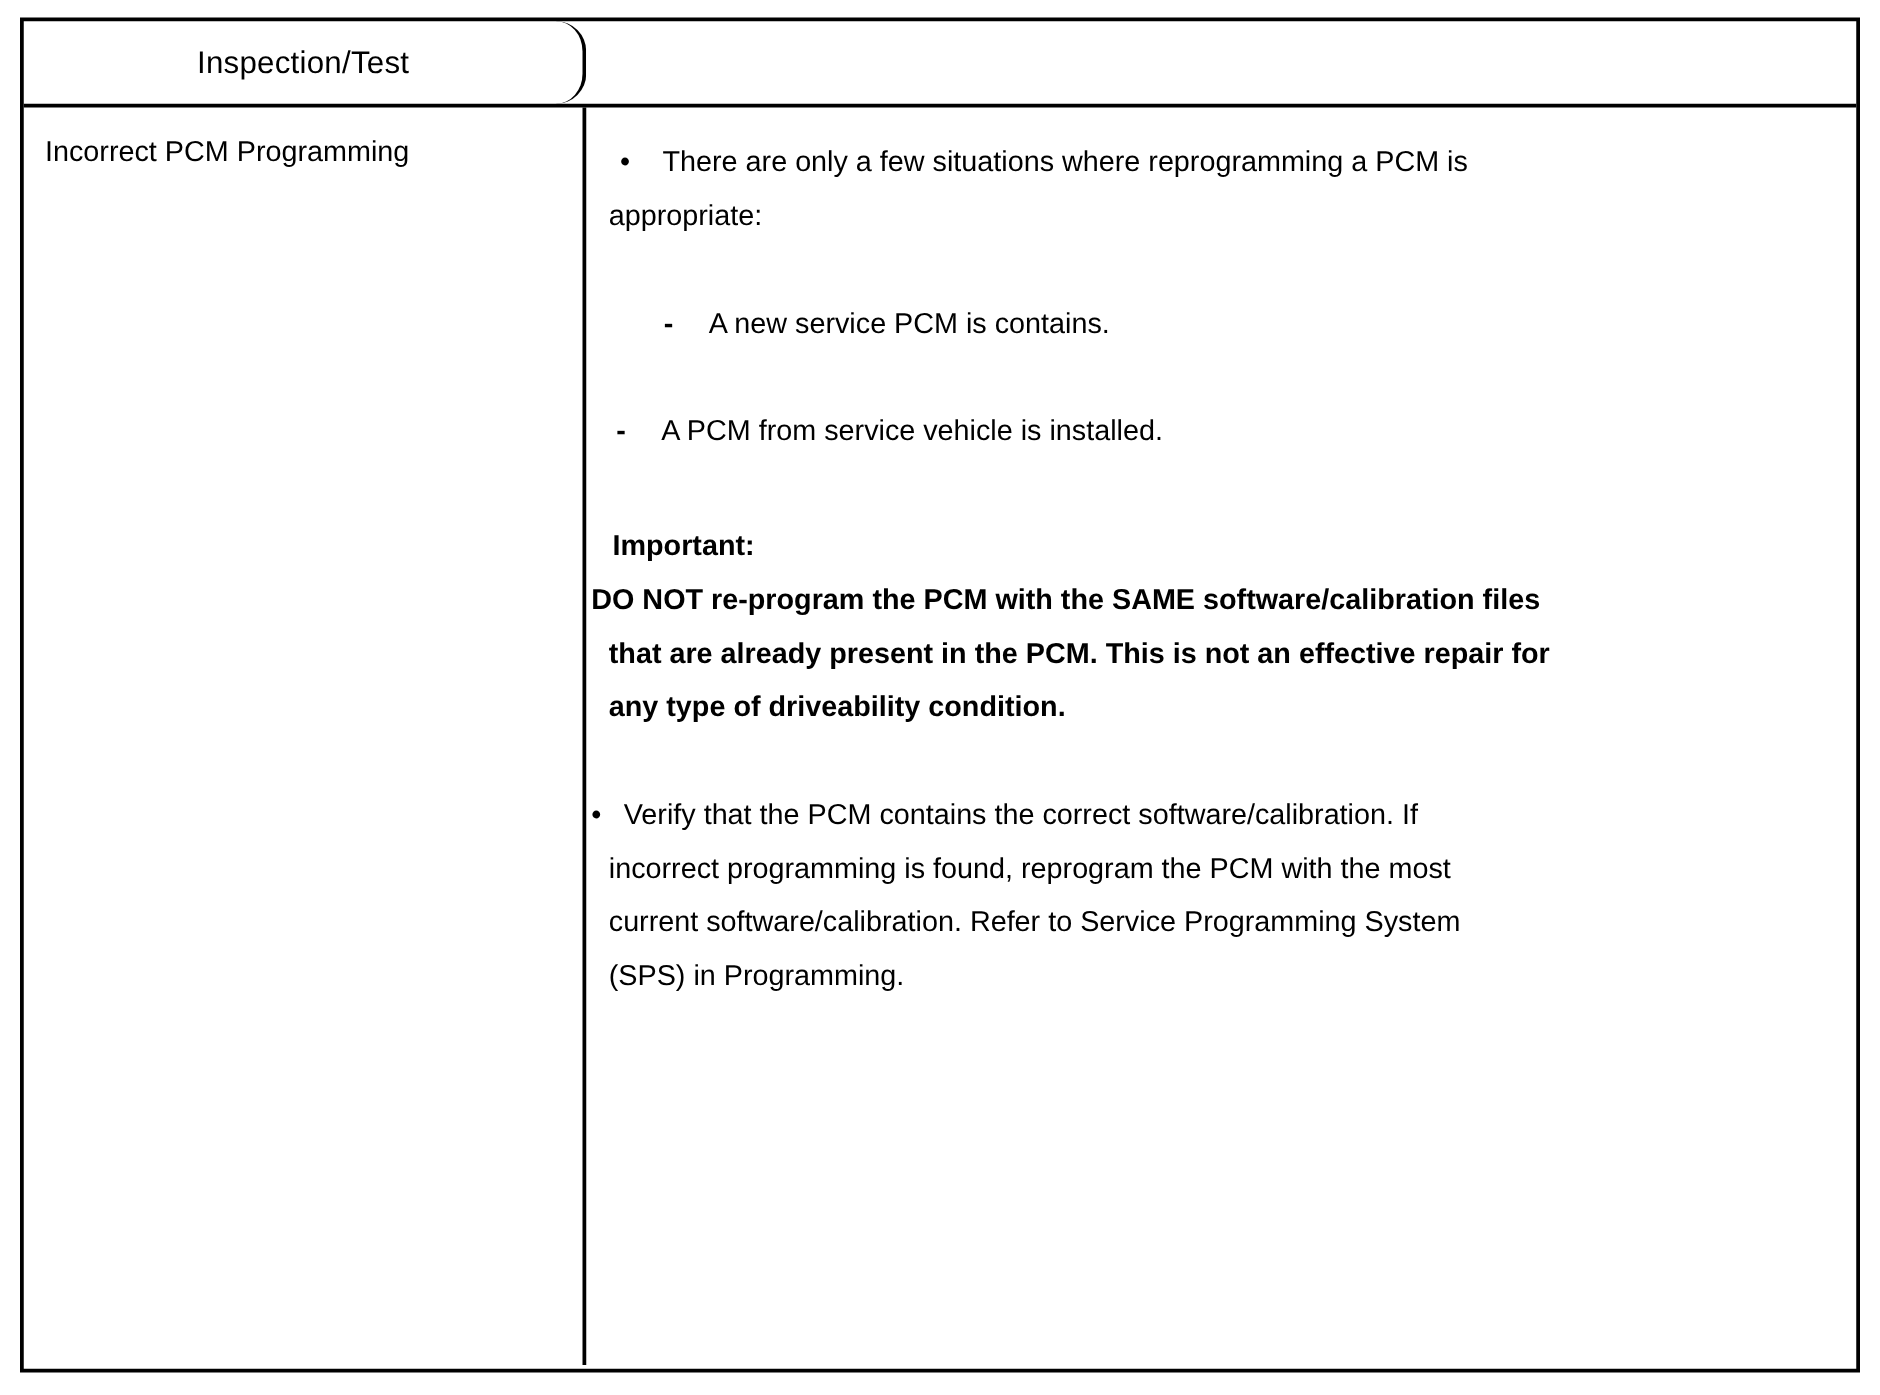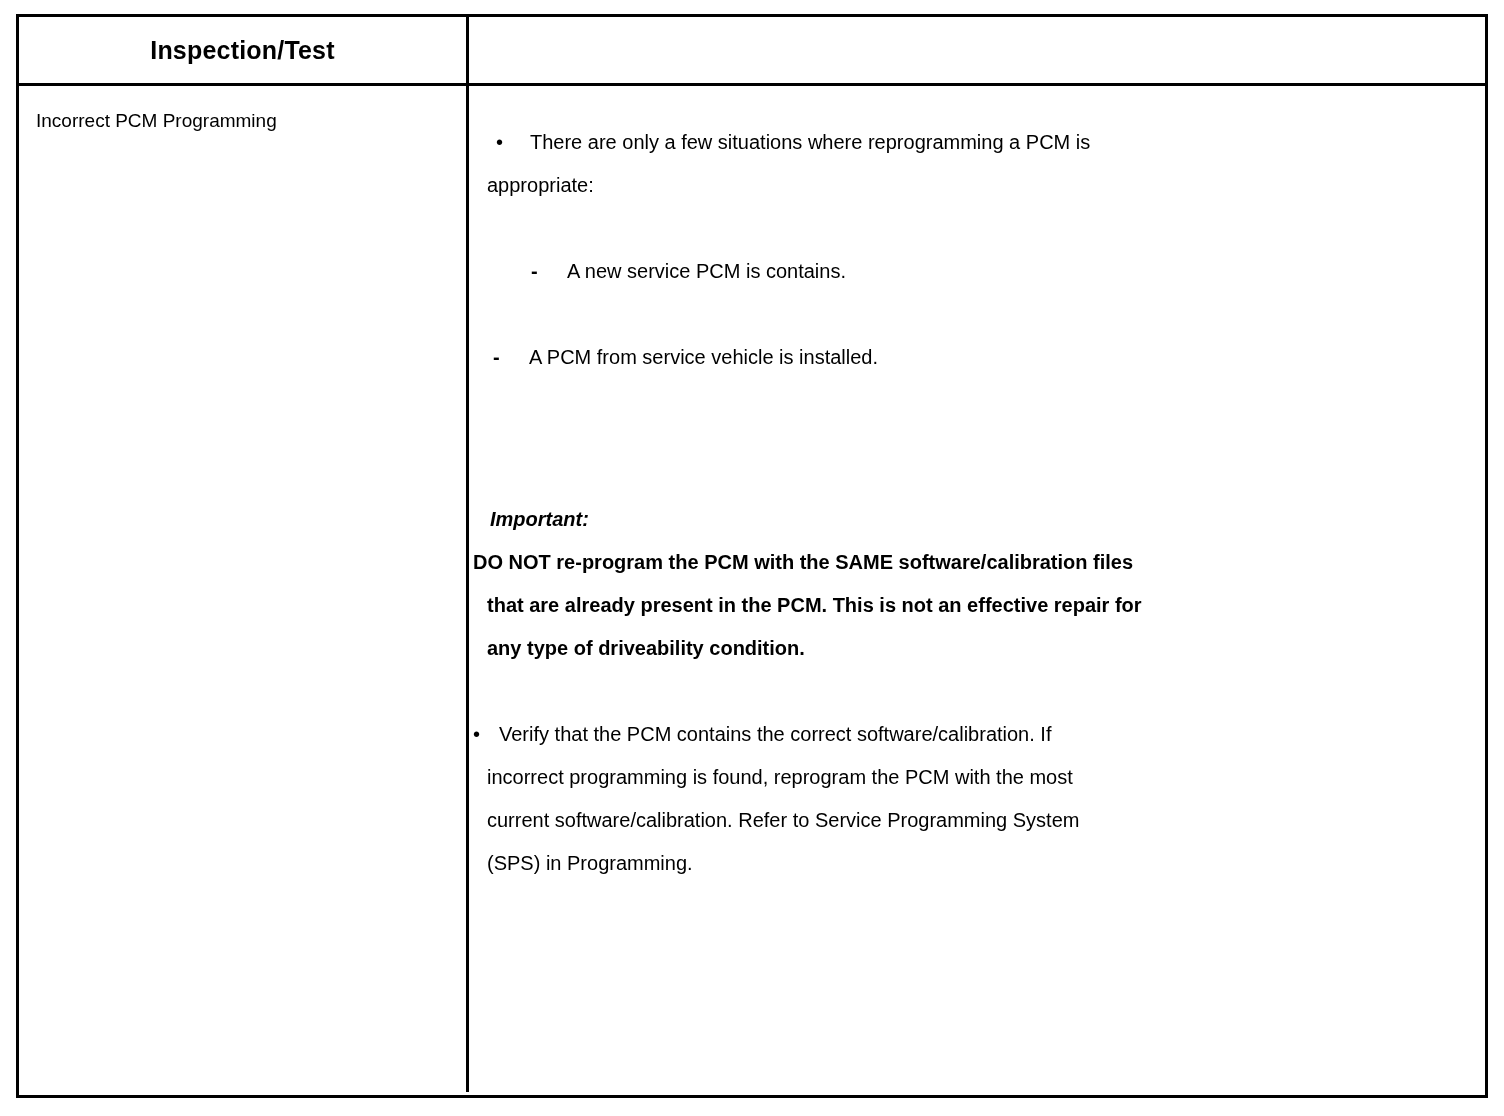--- a/index.html
+++ b/index.html
@@ -36,45 +36,46 @@
     width: 450px;
     flex: none;
     border-right: 3px solid #000000;
   }
   .col2 { flex: 1 1 auto; min-width: 0; }
 
   .header-cell {
     display: flex;
     align-items: center;
     justify-content: center;
-    font-weight: bold;
+    font-weight: normal;
     font-size: 25px;
     letter-spacing: 0.2px;
+    border-radius: 24px;
   }
 
   .inspection-cell {
     padding: 20px 14px 0 17px;
-    font-size: 19px;
+    font-size: 23px;
     line-height: 30px;
   }
 
   .action-cell {
-    padding: 18px 24px 0 18px;
-    font-size: 20px;
+    padding: 5px 24px 0 18px;
+    font-size: 23px;
     line-height: 43px;
     overflow: hidden;
   }
 
   .action-cell p { text-align: left; }
   .pre { white-space: pre-line; }
 
   .p-intro  { margin-top: 17px; text-indent: 9px; }
   .p-sub1   { margin-top: 43px; text-indent: 44px; }
   .p-sub    { margin-top: 43px; text-indent: 6px; }
-  .p-implbl { margin-top: 119px; text-indent: 3px; font-weight: bold; font-style: italic; }
+  .p-implbl { margin-top: 49px; text-indent: 3px; font-weight: bold; }
   .p-imptxt { font-weight: bold; text-indent: -14px; }
   .p-verify { margin-top: 43px; text-indent: -14px; }
 
   .marker-bullet  { display: inline-block; width: 10px; margin-right: 24px; text-indent: 0; }
   .marker-bullet2 { display: inline-block; width: 10px; margin-right: 16px; text-indent: 0; }
   .marker-dash    { display: inline-block; width: 10px; margin-right: 26px; font-weight: bold; text-indent: 0; }
 </style>
 </head>
 <body>
 

